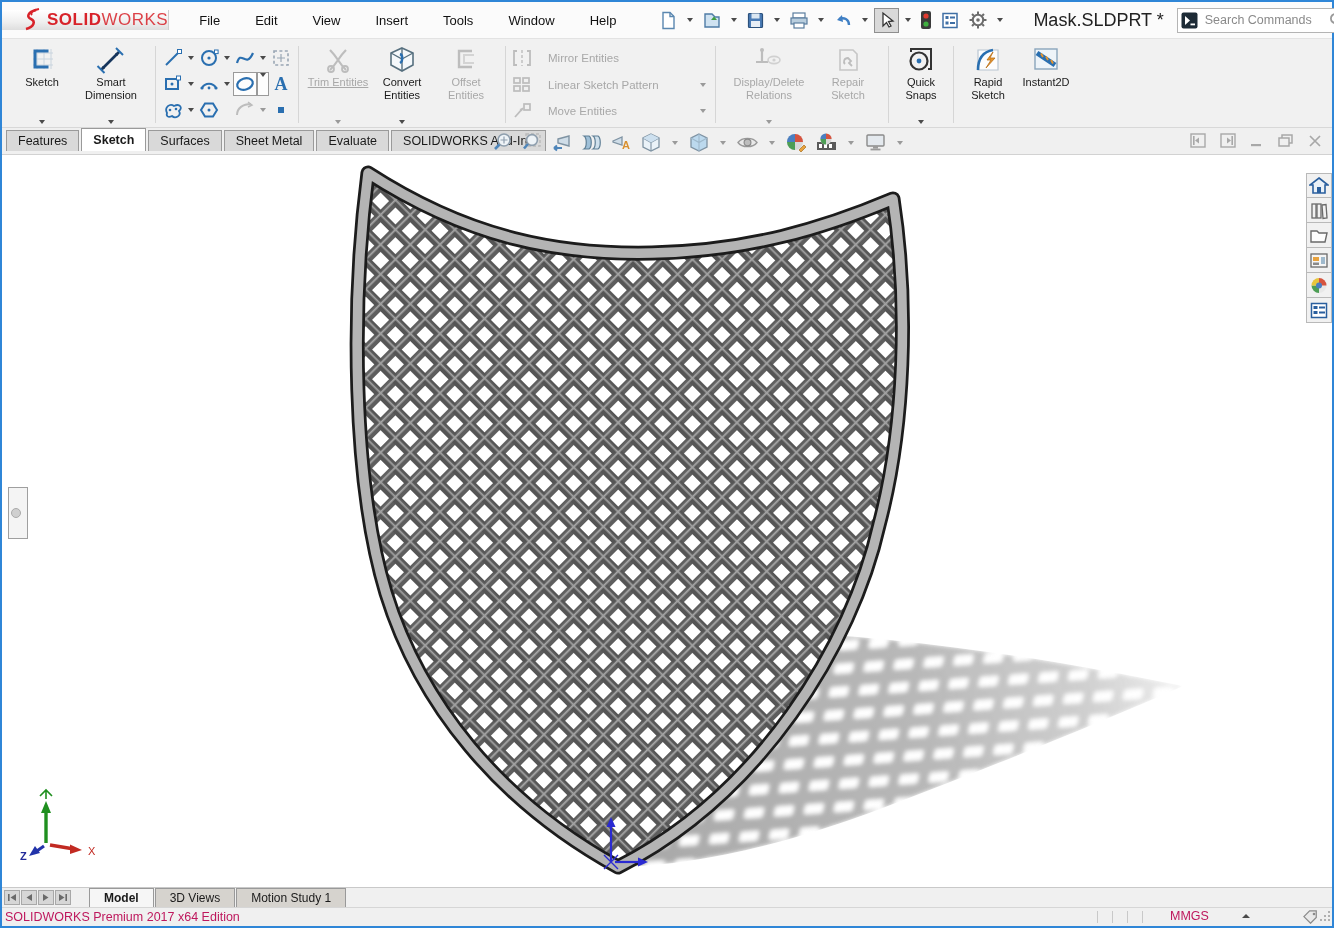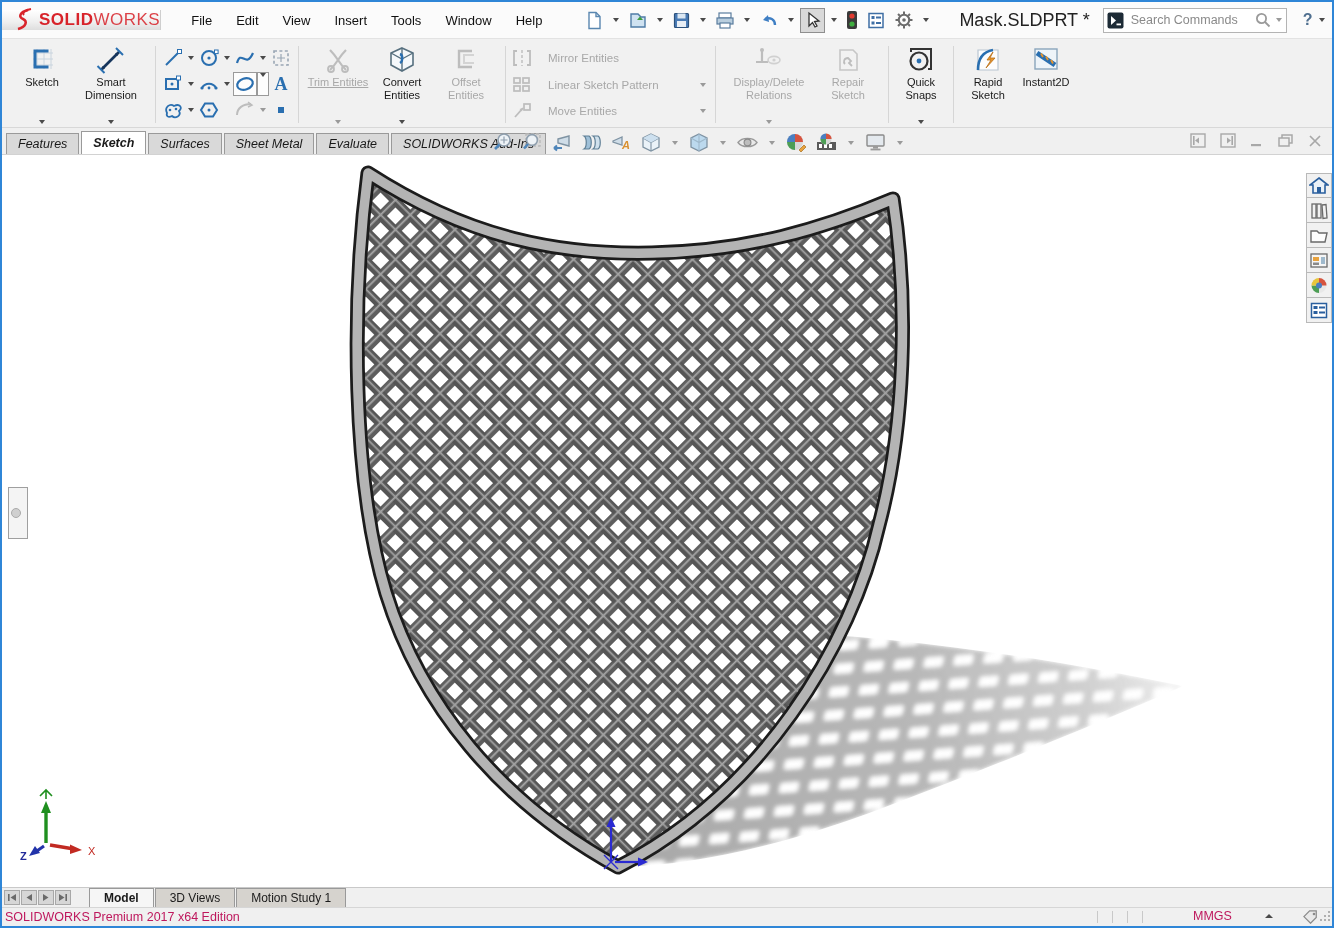--- a/index.html
+++ b/index.html
@@ -1,25 +1,25 @@
 <!DOCTYPE html>
 <html><head>
 <meta charset="utf-8">
 <style>
   html,body{margin:0;padding:0;width:1334px;height:928px;overflow:hidden;
     font-family:"Liberation Sans",sans-serif;background:#fff;-webkit-font-smoothing:antialiased;}
   .window{position:absolute;inset:0;border:2px solid #2f86d7;box-sizing:border-box;display:flex;flex-direction:column;background:#fff;}
 
   
   .titlebar{flex:0 0 36px;display:flex;align-items:center;background:#fbfbfb;border-bottom:1px solid #e3e3e3;position:relative;}
-  .logo{flex:0 0 152px;height:20px;display:flex;align-items:center;gap:3px;padding-left:8px;box-sizing:border-box;
+  .logo{flex:0 0 152px;height:20px;display:flex;align-items:center;gap:3px;padding-left:16px;box-sizing:border-box;
     background:linear-gradient(180deg,#ffffff 0%,#efefef 60%,#dedede 100%);border-right:1px solid #cfcfcf;}
   .brand{font-size:17px;color:#d8232a;letter-spacing:.5px;white-space:nowrap;}
   .brand b{font-weight:bold;}
-  .menus{display:flex;gap:0;margin-left:18px;font-size:13px;color:#111;}
+  .menus{display:flex;gap:11px;margin-left:18px;font-size:13px;color:#111;}
   .menu-item{padding:4px 12px;cursor:default;}
   .qat{display:flex;align-items:center;margin-left:14px;gap:2px;}
   .qbtn{display:flex;align-items:center;padding:2px 2px;border:1px solid transparent;}
   .qbtn.pressed{background:#d9d9d9;border:1px solid #8f8f8f;}
   .car{width:0;height:0;border-left:3.5px solid transparent;border-right:3.5px solid transparent;border-top:4px solid #4a4a4a;margin:0 4px;}
   .car.lt{border-top-color:#9a9a9a;}
   .car-up{width:0;height:0;border-left:4px solid transparent;border-right:4px solid transparent;border-bottom:4px solid #4a4a4a;margin:0 5px;}
   .doc-title{margin-left:26px;font-size:18px;color:#222;white-space:nowrap;}
   .searchbox{margin-left:13px;width:182px;height:23px;border:1px solid #b4b4b4;background:#fff;display:flex;align-items:center;}
   .searchbox input{flex:1;border:0;outline:0;font-size:12.5px;color:#333;padding:0 4px;font-family:"Liberation Sans",sans-serif;background:transparent;min-width:0;}
@@ -39,21 +39,21 @@
   .egrid{display:flex;flex-direction:column;justify-content:space-between;padding:3px 2px 4px 2px;}
   .erow{display:flex;align-items:center;height:26px;}
   .ecell{width:24px;height:24px;display:flex;align-items:center;justify-content:center;}
   .ecell.press{border:1px solid #9a9a9a;background:#fdfdfd;box-sizing:border-box;}
   .ecar{width:12px;display:flex;justify-content:center;}
   .labrows{display:flex;flex-direction:column;justify-content:space-between;padding:4px 2px;}
   .rowbtn{display:flex;align-items:center;gap:15px;height:24px;font-size:11.5px;color:#a8a8a8;white-space:nowrap;}
   .rowbtn .rcar{margin-left:auto;}
 
   
-  .tabrow{flex:0 0 27px;background:#f0f0f0;position:relative;display:flex;align-items:flex-end;border-bottom:1px solid #d2d2d2;box-sizing:border-box;font-style:italic;}
+  .tabrow{flex:0 0 27px;background:#f0f0f0;position:relative;display:flex;align-items:flex-start;border-bottom:1px solid #d2d2d2;box-sizing:border-box;}
   .ctabs{display:flex;align-items:flex-end;padding-left:4px;}
   .ctab{height:21px;display:flex;align-items:center;padding:0 11px;font-size:12.5px;color:#1a1a1a;
     background:#d9d9d9;border:1px solid #9a9a9a;border-bottom:none;margin-right:2px;box-sizing:border-box;}
   .ctab.active{background:#fff;font-weight:bold;height:23px;}
   .headsup{position:absolute;left:488px;top:3px;display:flex;align-items:center;gap:4px;}
   .hbtn{display:flex;align-items:center;padding:1px 2px;}
   .docwin{position:absolute;right:10px;top:5px;display:flex;align-items:center;gap:14px;}
 
   
   .main{flex:1;position:relative;background:#fff;overflow:hidden;}
@@ -67,21 +67,21 @@
   
   .bottombar{flex:0 0 19px;background:#f0f0f0;display:flex;align-items:stretch;border-top:1px solid #c9c9c9;}
   .navbtns{display:flex;align-items:center;gap:1px;padding:0 2px;}
   .nbtn{width:16px;height:15px;background:#d6d6d6;border:1px solid #a8a8a8;display:flex;align-items:center;justify-content:center;box-sizing:border-box;}
   .dtabs{display:flex;align-items:stretch;margin-left:16px;}
   .dtab{display:flex;align-items:center;padding:0 14px;font-size:12px;color:#1a1a1a;background:#d6d3ce;border:1px solid #999;border-bottom:none;margin-right:1px;box-sizing:border-box;}
   .dtab.active{background:#f6f6f6;font-weight:bold;}
   .statusbar{flex:0 0 18px;background:#f0f0f0;border-top:1px solid #d6d6d6;display:flex;align-items:center;font-size:12.5px;color:#be185d;padding:0 3px;position:relative;}
   .s-seps{position:absolute;left:1095px;top:3px;display:flex;gap:14px;}
   .s-seps i{width:1px;height:12px;background:#c9c9c9;display:block;}
-  .units{position:absolute;left:1168px;top:1px;display:flex;align-items:center;gap:28px;margin-left:23px;}
+  .units{position:absolute;left:1168px;top:1px;display:flex;align-items:center;gap:28px;}
   .tagic{position:absolute;left:1300px;top:1px;}
   .grip{position:absolute;right:0;bottom:0;}
 </style>
 </head>
 <body>
 
 <div class="window">
 
   <div class="titlebar">
     <div class="logo">

